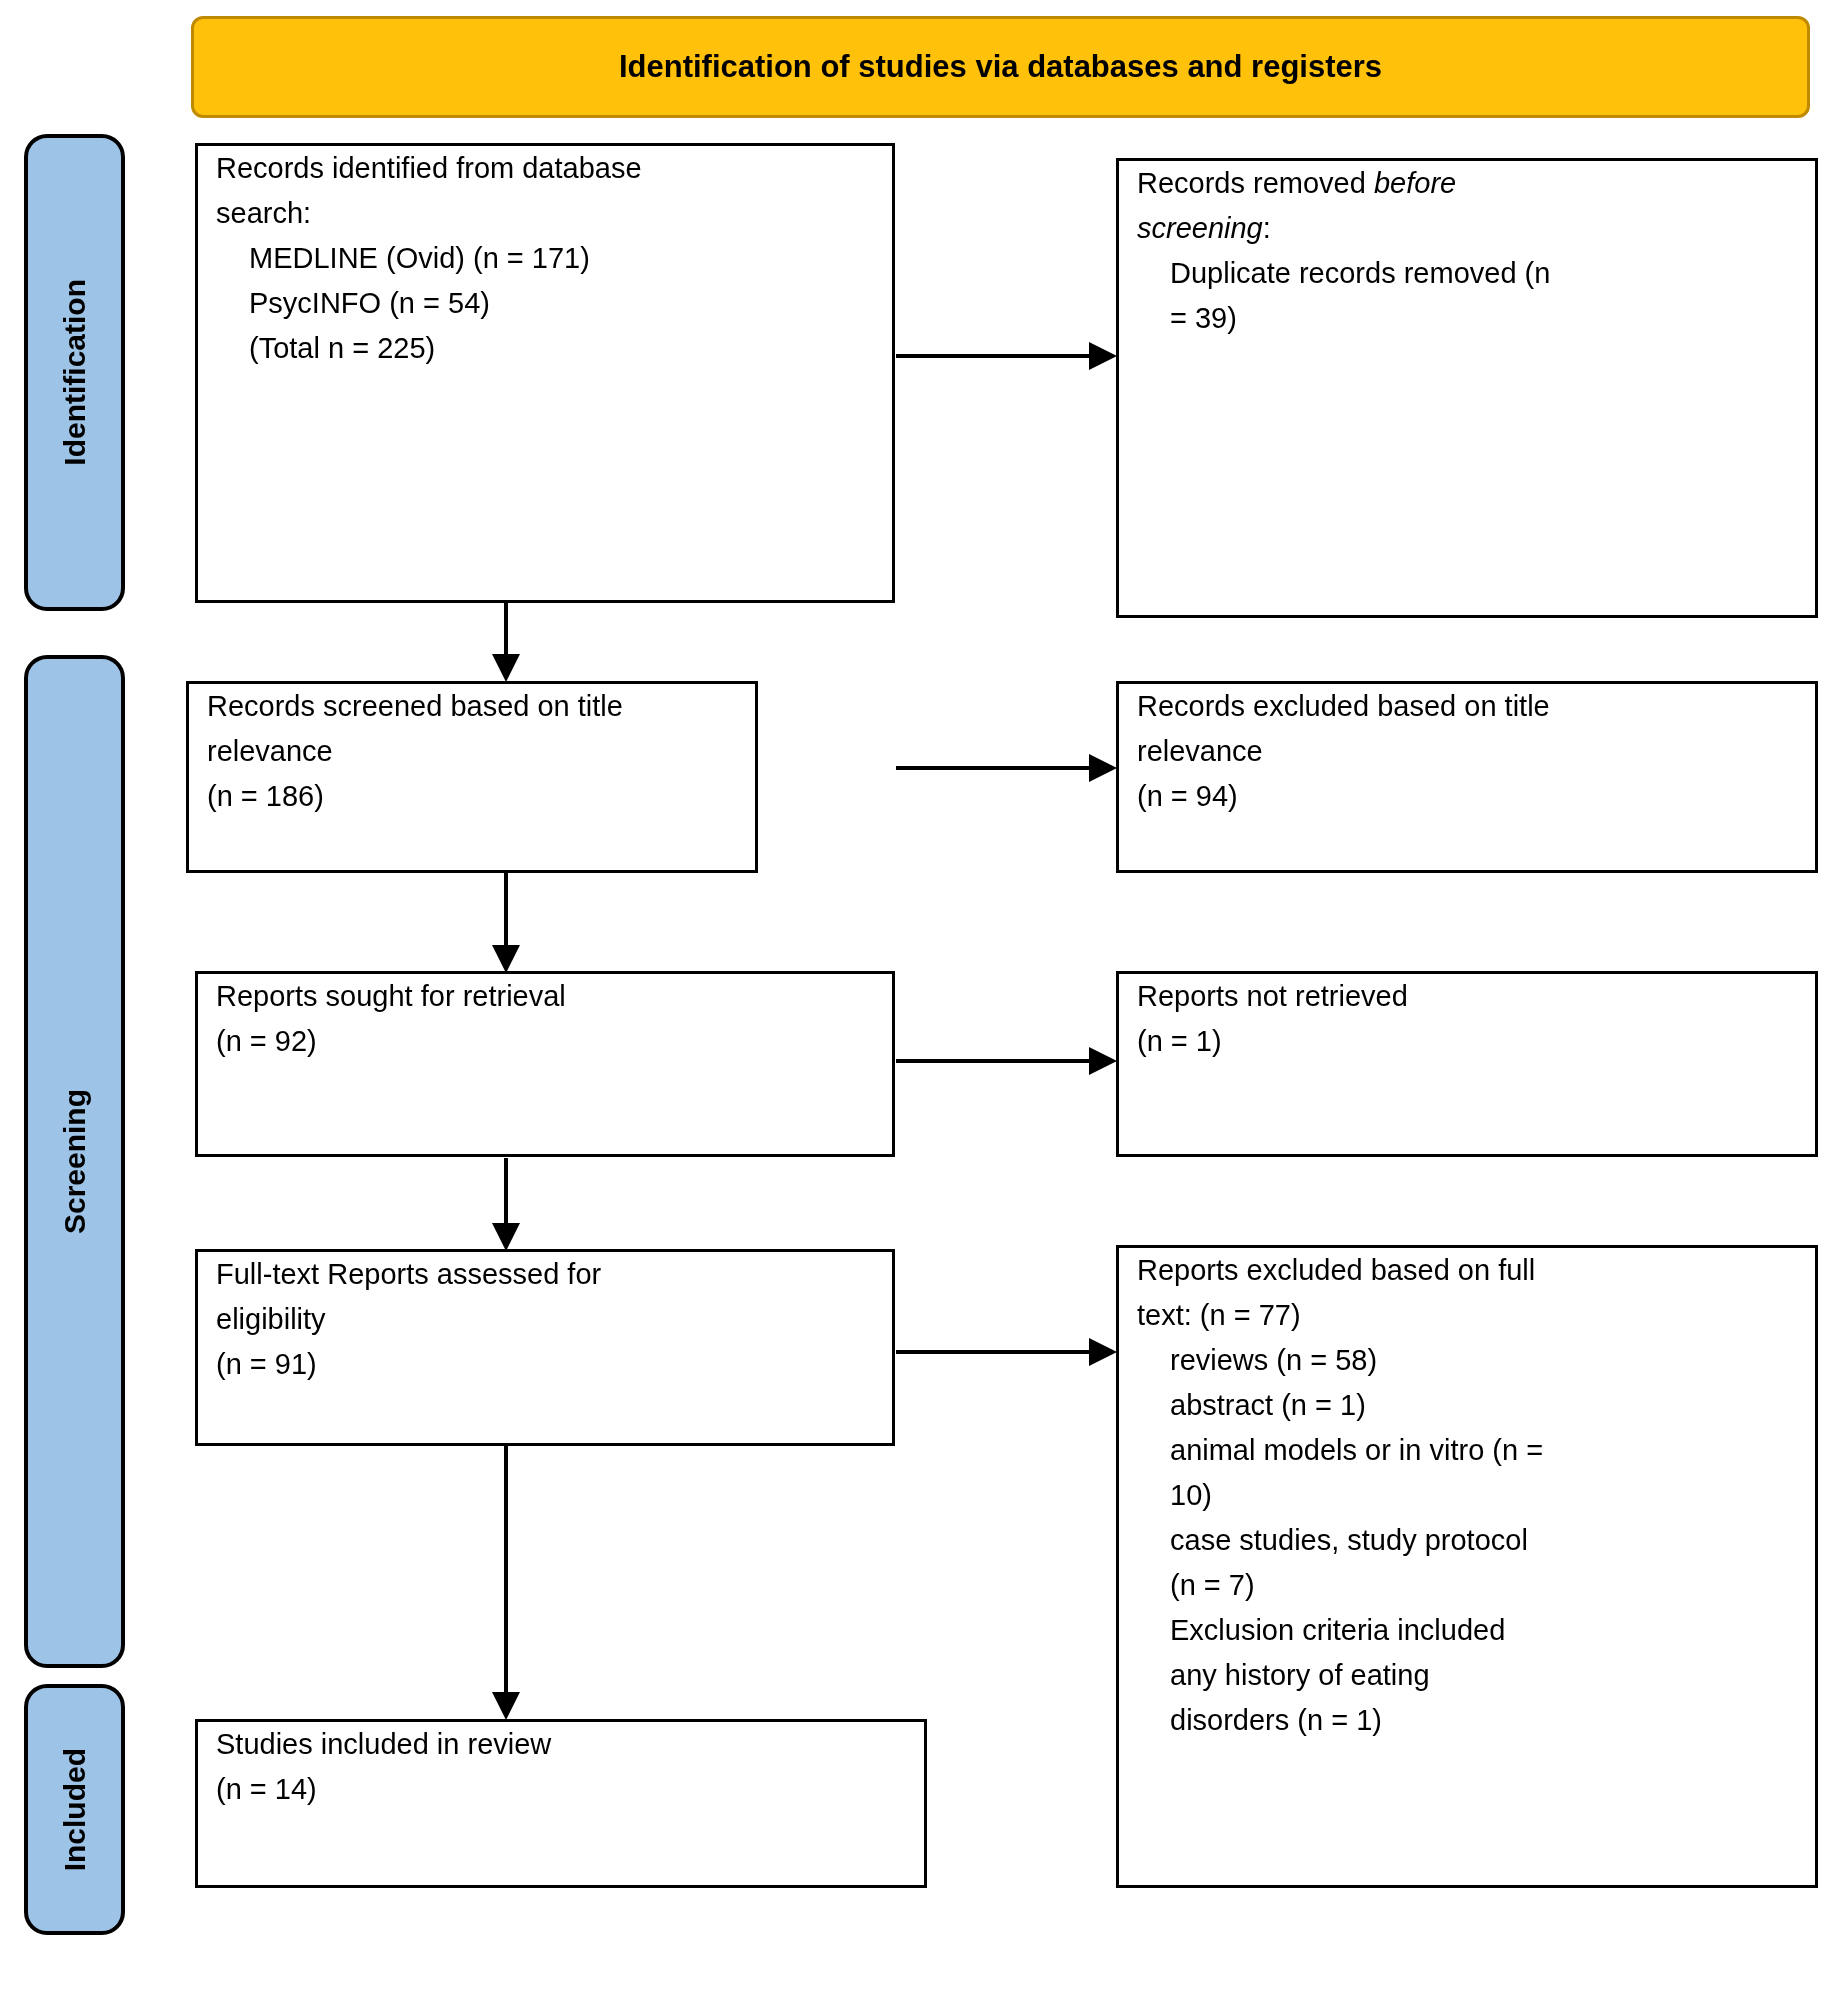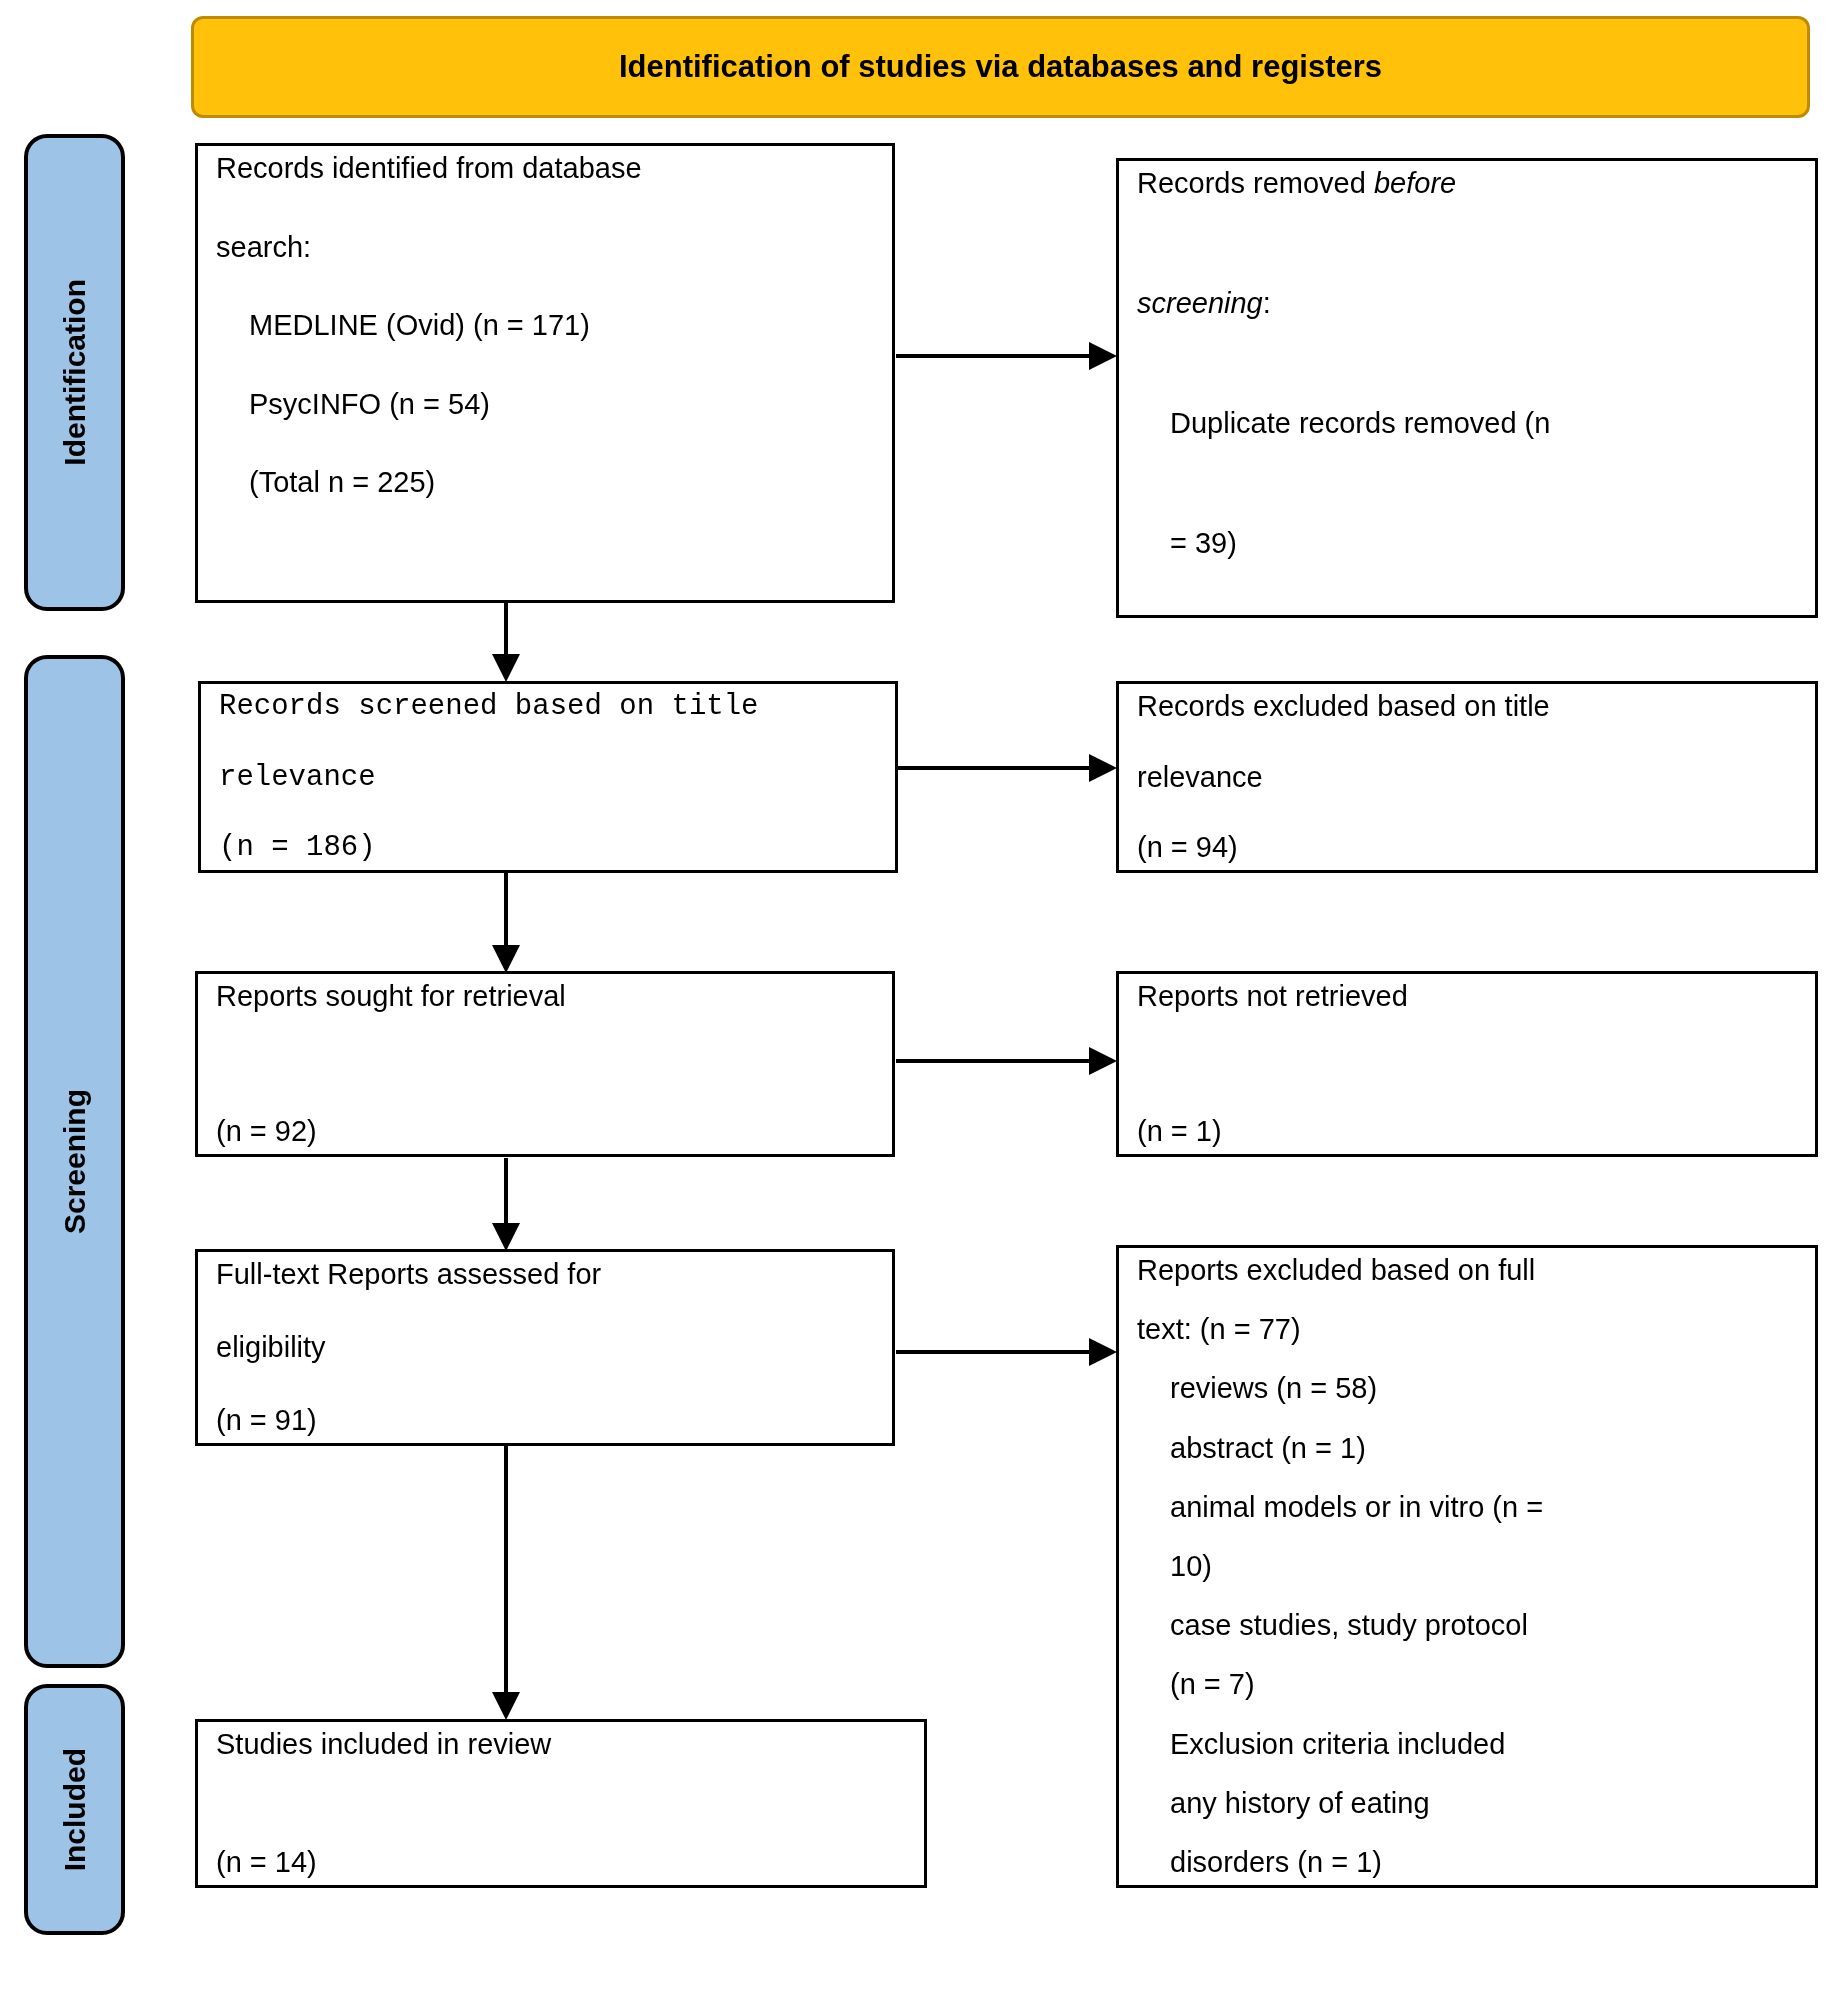--- a/index.html
+++ b/index.html
@@ -46,30 +46,30 @@
   }
   #stage-identification{top:134px;height:477px;}
   #stage-screening{top:655px;height:1013px;}
   #stage-included{top:1684px;height:251px;}
   
   .box{
     position:absolute;
     background:#fff;
     border:3.8px solid var(--box-border);
     box-sizing:border-box;
-    display:flex;flex-direction:column;justify-content:space-between;
+    display:flex;flex-direction:column;justify-content:flex-start;
     padding-left:18px;padding-right:9px;
     z-index:2;
   }
   .box .l{font-size:29px;line-height:45px;white-space:nowrap;}
   .box .l.ind{margin-left:33px;}
   .box .it{font-style:italic;}
   #box-b1{left:195px;top:143px;width:700px;height:460px;padding-bottom:95px;}
   #box-r1{left:1116px;top:158px;width:702px;height:460px;padding-bottom:49px;}
-  #box-b2{left:198px;top:681px;width:700px;height:192px;font-family:Liberation Mono, monospace;}
+  #box-b2{left:186px;top:681px;width:572px;height:192px;}
   #box-r2{left:1116px;top:681px;width:702px;height:192px;}
   #box-b3{left:195px;top:971px;width:700px;height:186px;}
   #box-r3{left:1116px;top:971px;width:702px;height:186px;}
   #box-b4{left:195px;top:1249px;width:700px;height:197px;}
   #box-r4{left:1116px;top:1245px;width:702px;height:643px;}
   #box-b5{left:195px;top:1719px;width:732px;height:169px;}
   
   .arrow-h{position:absolute;height:0;z-index:1;}
   .arrow-h .stem{position:absolute;left:0;right:25.4px;top:-1.9px;height:3.8px;background:var(--arrow);}
   .arrow-h .head{position:absolute;right:0;top:-14px;width:0;height:0;

